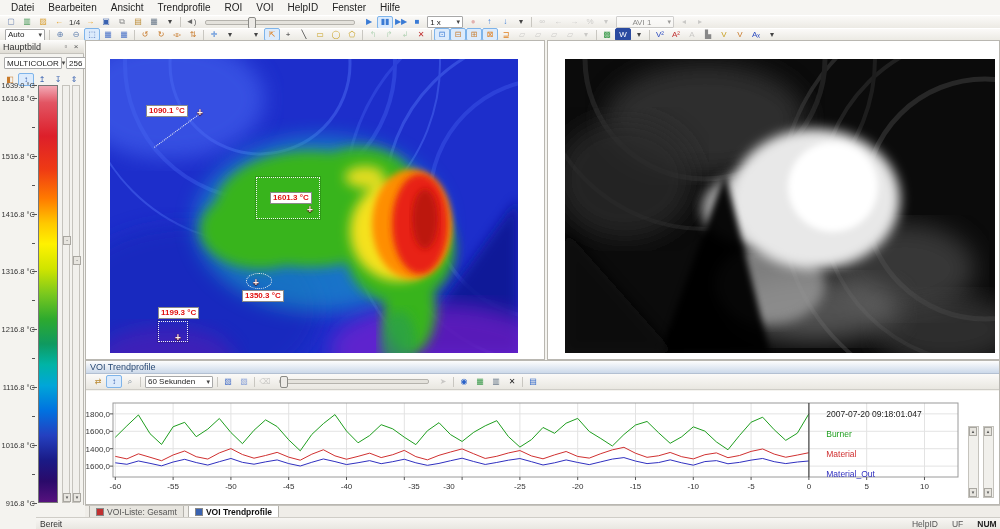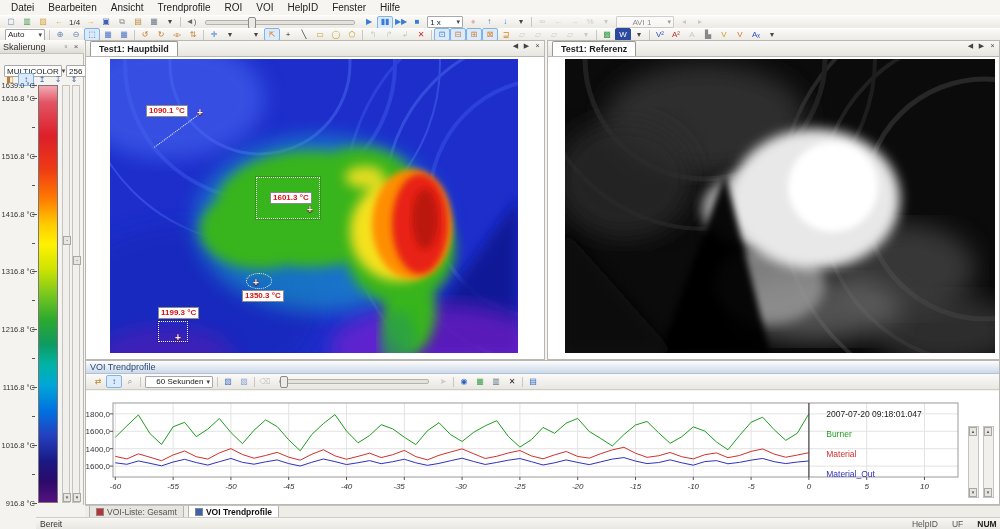--- a/index.html
+++ b/index.html
@@ -17,21 +17,21 @@
            border-top:1px solid #fff;}
   #toolbar1{top:15px;}
   #toolbar2{top:28px;height:12px;}
   .tbtn{min-width:14px;height:11px;display:flex;align-items:center;justify-content:center;
         font-size:8px;line-height:1;border:1px solid transparent;border-radius:2px;margin:0 0px;}
   .tbtn.active{background:#dcebfc;border-color:#7eb4ea;}
   .tbtn.disabled{opacity:.33;}
   .tsep{width:1px;height:10px;background:#c9c7c1;margin:0 2px;}
   .tgap{height:1px;}
   .combo{height:10px;border:1px solid #a8a8a8;background:#fff;font-size:8px;display:flex;
-         align-items:center;padding:0 2px;gap:3px;margin:8px 2px;border-radius:1px;}
+         align-items:center;padding:0 2px;gap:3px;margin:0 2px;border-radius:1px;}
   .combo .arr{color:#444;font-size:7px;}
   .combo.disabled{opacity:.5;}
   .tlabel{font-size:8px;margin:0 2px;color:#333;}
   .tslider{width:148px;height:3px;background:#e4e2dc;border:1px solid #b5b3ad;border-radius:2px;
            position:relative;margin:0 6px;}
   .tslider .thumb{position:absolute;top:-4px;width:6px;height:10px;background:#eceae6;
                   border:1px solid #8a8a86;border-radius:2px;}
 
   
   #skal-panel{left:0;top:40px;width:84px;height:465px;background:#f4f3ef;border-right:1px solid #b9b7b1;box-sizing:border-box;}
@@ -76,21 +76,21 @@
 
   
   #trend-panel{left:85px;top:360px;width:915px;height:145px;background:#f4f3ef;border:1px solid #b9b7b1;box-sizing:border-box;}
   #trend-header{left:0;top:0;width:913px;height:13px;background:linear-gradient(#fdfdfd,#ccd9ea);
                 border-bottom:1px solid #b3c0d2;display:flex;align-items:center;padding:0 4px;box-sizing:border-box;}
   #trend-title{font-size:9px;color:#2a4a74;}
   #trend-toolbar{left:0;top:13px;width:913px;height:16px;background:linear-gradient(#fbfaf8,#e9e7e1);
                  border-bottom:1px solid #cfcdc7;display:flex;align-items:center;padding-left:4px;box-sizing:border-box;}
   #chart-region{left:0;top:30px;width:913px;height:113px;background:#fff;}
   #chart-title{position:absolute;left:27px;top:1px;width:845px;text-align:center;font-size:8.5px;color:#222;}
-  .xtick-label{position:absolute;font-size:8px;color:#333;transform:translateX(-50%);font-style:italic;}
+  .xtick-label{position:absolute;font-size:8px;color:#333;transform:translateX(-50%);}
   .ytick-label{position:absolute;font-size:8px;color:#333;width:36px;text-align:right;transform:translateY(-50%);}
   .legend-item{position:absolute;font-size:8.5px;white-space:nowrap;}
   .chart-scroll{position:absolute;top:35px;height:70px;}
 
   
   #doc-tabs{left:85px;top:505px;width:915px;height:13px;background:#efede8;display:flex;align-items:flex-start;
             border-top:1px solid #c5c3bd;}
   .bottab{height:12px;display:flex;align-items:center;gap:3px;padding:0 6px;font-size:8.5px;color:#555;
           border:1px solid #b5b3ad;border-top:none;background:#e7e5df;border-radius:0 0 2px 2px;margin-left:4px;}
   .bottab.active{background:#fff;color:#111;font-weight:bold;}
@@ -350,21 +350,21 @@
       <div class="tbtn">
         <span style="color: rgb(42, 74, 192);">Aₓ</span>
       </div>
       <div class="tbtn">
         <span style="color: rgb(68, 68, 68);">▾</span>
       </div>
     </div>
 
   <div id="skal-panel" class="abs">
     <div id="skal-header" class="abs">
-      <span id="skal-title">Skalierung</span>
+      <span id="skal-title">Hauptbild</span>
       <span class="winbtn">▫</span>
       <span class="winbtn">×</span>
     </div>
     <div id="skal-combos" class="abs">
       <div class="combo" style="width:52px">
         <span style="flex:1">MULTICOLOR</span>
           <span class="arr">▾</span>
       </div>
       <div class="combo" style="width:24px">
         <span style="flex:1">256</span>
@@ -422,28 +422,20 @@
       <div class="scale-tick" style="top: 434.061px; width: 3px;"></div>
       <div class="scale-tick" style="top: 376.182px; width: 3px;"></div>
       <div class="scale-tick" style="top: 318.303px; width: 3px;"></div>
       <div class="scale-tick" style="top: 260.425px; width: 3px;"></div>
       <div class="scale-tick" style="top: 202.546px; width: 3px;"></div>
       <div class="scale-tick" style="top: 144.667px; width: 3px;"></div>
       <div class="scale-tick" style="top: 86.7884px; width: 3px;"></div>
     </div>
 
   <div id="win-main" class="abs imgwin">
-    <div class="tabrow">
-      <div class="doctab">Test1: Hauptbild</div>
-      <div class="tabnav">
-        <span>◀</span>
-        <span>▶</span>
-        <span>×</span>
-      </div>
-    </div>
     <div class="imgholder" style="left:24px;top:18px;width:408px;height:294px;">
       <svg width="408" height="294" viewBox="0 0 408 294">
         <defs>
           <filter id="b3">
               <feGaussianBlur stdDeviation="3"></feGaussianBlur>
             </filter>
           <filter id="b6">
               <feGaussianBlur stdDeviation="6"></feGaussianBlur>
             </filter>
           <filter id="b10">
@@ -492,28 +484,20 @@
           <div class="cross" style="left: 146px; top: 224px;">+</div>
           <div class="ann-label" style="left: 132px; top: 231px;">1350.3 °C</div>
           <div class="roi-rect" style="left: 48px; top: 262px; width: 28px; height: 19px;"></div>
           <div class="cross" style="left: 68px; top: 279px;">+</div>
           <div class="ann-label" style="left: 48px; top: 248px;">1199.3 °C</div>
         </div>
     </div>
   </div>
 
   <div id="win-ref" class="abs imgwin">
-    <div class="tabrow">
-      <div class="doctab">Test1: Referenz</div>
-      <div class="tabnav">
-        <span>◀</span>
-        <span>▶</span>
-        <span>×</span>
-      </div>
-    </div>
     <div class="imgholder" style="left:17px;top:18px;width:430px;height:294px;">
       <svg width="430" height="294" viewBox="0 0 430 294">
         <defs>
           <filter id="g3">
               <feGaussianBlur stdDeviation="3"></feGaussianBlur>
             </filter>
           <filter id="g6">
               <feGaussianBlur stdDeviation="6"></feGaussianBlur>
             </filter>
           <filter id="g12">
@@ -551,21 +535,21 @@
         <div class="tbtn">
           <span style="color: rgb(184, 134, 44);">⇄</span>
         </div>
         <div class="tbtn active">
           <span style="color: rgb(58, 98, 176);">↕</span>
         </div>
         <div class="tbtn">
           <span style="color: rgb(102, 119, 136);">⌕</span>
         </div>
         <div class="tsep"></div>
-        <div class="combo" style="width: 62px; text-align: right;">
+        <div class="combo" style="width: 62px;">
           <span style="flex: 1 1 0%;">60 Sekunden</span>
           <span class="arr">▾</span>
         </div>
         <div class="tsep"></div>
         <div class="tbtn">
           <span style="color: rgb(74, 114, 200);">▧</span>
         </div>
         <div class="tbtn">
           <span style="color: rgb(138, 162, 216);">▧</span>
         </div>
@@ -649,22 +633,22 @@
           <polyline points="29.311901504787993,46.30117647058823 40.871409028727804,34.89647058823529 52.43091655266761,23.92705882352941 63.99042407660742,42.64470588235294 75.54993160054723,53.440000000000005 87.10943912448703,35.76705882352941 98.66894664842684,31.327058823529413 110.22845417236664,45.691764705882356 121.78796169630645,38.117647058823536 133.34746922024624,27.496470588235294 144.90697674418607,41.51294117647059 156.46648426812587,52.656470588235294 168.0259917920657,39.24941176470588 179.5854993160055,28.889411764705883 191.1450068399453,35.59294117647059 202.7045143638851,48.82588235294117 214.26402188782492,59.79529411764706 225.82352941176472,43.42823529411764 237.38303693570452,32.63294117647059 248.94254445964432,23.578823529411764 260.5020519835841,40.03294117647059 272.06155950752395,51.78588235294117 283.6210670314638,44.56 295.18057455540355,33.67764705882353 306.7400820793434,37.8564705882353 318.29958960328315,46.21411764705882 329.859097127223,53.614117647058826 341.4186046511628,39.771764705882354 352.9781121751026,31.67529411764706 364.5376196990424,43.60235294117647 376.0971272229822,50.480000000000004 387.656634746922,41.33882352941177 399.2161422708618,34.809411764705885 410.7756497948016,29.672941176470587 422.33515731874144,45.51764705882353 433.89466484268127,56.051764705882356 445.45417236662104,48.65176470588235 457.0136798905608,36.4635294117647 468.5731874145007,42.296470588235294 480.13269493844047,32.197647058823534 491.6922024623803,27.40941176470588 503.25170998632007,40.46823529411765 514.8112175102599,47.519999999999996 526.3707250341997,55.00705882352941 537.9302325581396,43.51529411764706 549.4897400820793,34.02588235294118 561.0492476060192,30.456470588235295 572.6087551299589,41.77411764705882 584.1682626538988,52.308235294117644 595.7277701778386,45.77882352941177 607.2872777017783,35.85411764705882 618.8467852257182,40.120000000000005 630.406292749658,50.91529411764706 641.9658002735978,58.75058823529412 653.5253077975375,44.47294117647059 665.0848153214774,31.240000000000002 676.6443228454172,26.19058823529412 688.203830369357,38.72705882352942 699.7633378932968,49.34823529411765 711.3228454172366,42.209411764705884 722.8823529411765,22.79529411764706" fill="none" stroke="#1e9e1e" stroke-width="1"></polyline>
           <polyline points="29.311901504787993,65.36705882352942 40.871409028727804,67.89176470588235 52.43091655266761,62.842352941176465 63.99042407660742,66.23764705882353 75.54993160054723,69.72 87.10943912448703,63.974117647058826 98.66894664842684,59.96941176470588 110.22845417236664,65.71529411764706 121.78796169630645,68.06588235294117 133.34746922024624,61.88470588235294 144.90697674418607,57.61882352941176 156.46648426812587,63.53882352941176 168.0259917920657,67.19529411764705 179.5854993160055,64.4964705882353 191.1450068399453,61.362352941176475 202.7045143638851,66.15058823529412 214.26402188782492,69.19764705882352 225.82352941176472,63.190588235294115 237.38303693570452,58.75058823529412 248.94254445964432,64.84470588235294 260.5020519835841,68.24000000000001 272.06155950752395,65.36705882352942 283.6210670314638,62.14588235294117 295.18057455540355,66.58588235294118 306.7400820793434,63.71294117647059 318.29958960328315,59.36 329.859097127223,65.62823529411764 341.4186046511628,68.84941176470588 352.9781121751026,64.32235294117646 364.5376196990424,61.014117647058825 376.0971272229822,57.88 387.656634746922,62.75529411764706 399.2161422708618,67.45647058823529 410.7756497948016,65.28 422.33515731874144,61.97176470588235 433.89466484268127,59.53411764705882 445.45417236662104,64.93176470588236 457.0136798905608,67.80470588235295 468.5731874145007,63.887058823529415 480.13269493844047,60.49176470588235 491.6922024623803,65.45411764705884 503.25170998632007,67.10823529411765 514.8112175102599,62.66823529411764 526.3707250341997,58.83764705882353 537.9302325581396,56.312941176470595 549.4897400820793,62.23294117647059 561.0492476060192,66.32470588235294 572.6087551299589,64.75764705882352 584.1682626538988,61.44941176470588 595.7277701778386,65.71529411764706 607.2872777017783,67.89176470588235 618.8467852257182,63.71294117647059 630.406292749658,61.88470588235294 641.9658002735978,66.67294117647059 653.5253077975375,64.4964705882353 665.0848153214774,60.40470588235294 676.6443228454172,57.96705882352941 688.203830369357,63.103529411764704 699.7633378932968,66.23764705882353 711.3228454172366,64.06117647058824 722.8823529411765,61.71058823529412" fill="none" stroke="#d03030" stroke-width="1"></polyline>
           <polyline points="29.311901504787993,71.80941176470589 40.871409028727804,73.28941176470587 52.43091655266761,69.98117647058824 63.99042407660742,72.33176470588236 75.54993160054723,74.85647058823528 87.10943912448703,71.02588235294118 98.66894664842684,68.32705882352941 110.22845417236664,71.54823529411765 121.78796169630645,74.0729411764706 133.34746922024624,70.67764705882354 144.90697674418607,67.45647058823529 156.46648426812587,71.37411764705882 168.0259917920657,73.20235294117647 179.5854993160055,70.85176470588235 191.1450068399453,68.9364705882353 202.7045143638851,72.59294117647059 214.26402188782492,75.03058823529412 225.82352941176472,71.2870588235294 237.38303693570452,67.97882352941176 248.94254445964432,70.59058823529412 260.5020519835841,73.55058823529413 272.06155950752395,71.72235294117647 283.6210670314638,69.63294117647058 295.18057455540355,72.68 306.7400820793434,70.67764705882354 318.29958960328315,68.24000000000001 329.859097127223,71.80941176470589 341.4186046511628,74.33411764705883 352.9781121751026,72.41882352941177 364.5376196990424,69.72 376.0971272229822,67.19529411764705 387.656634746922,70.5035294117647 399.2161422708618,73.46352941176471 410.7756497948016,71.46117647058824 422.33515731874144,69.19764705882352 433.89466484268127,67.54352941176471 445.45417236662104,70.67764705882354 457.0136798905608,73.98588235294118 468.5731874145007,71.80941176470589 480.13269493844047,68.9364705882353 491.6922024623803,71.46117647058824 503.25170998632007,73.63764705882352 514.8112175102599,70.85176470588235 526.3707250341997,68.06588235294117 537.9302325581396,66.58588235294118 549.4897400820793,70.06823529411764 561.0492476060192,72.59294117647059 572.6087551299589,71.54823529411765 584.1682626538988,68.84941176470588 595.7277701778386,71.80941176470589 607.2872777017783,74.16 618.8467852257182,70.59058823529412 630.406292749658,69.63294117647058 641.9658002735978,72.76705882352941 653.5253077975375,71.37411764705882 665.0848153214774,69.11058823529412 676.6443228454172,67.45647058823529 688.203830369357,70.67764705882354 699.7633378932968,72.59294117647059 711.3228454172366,71.02588235294118 722.8823529411765,69.98117647058824" fill="none" stroke="#3030c0" stroke-width="1"></polyline>
           <line x1="722.8823529411765" y1="12" x2="722.8823529411765" y2="86" stroke="#444" stroke-width="1.2"></line>
         </svg>
         <span class="xtick-label" style="left: 29.3119px; top: 91px;">-60</span>
         <span class="xtick-label" style="left: 87.1094px; top: 91px;">-55</span>
         <span class="xtick-label" style="left: 144.907px; top: 91px;">-50</span>
         <span class="xtick-label" style="left: 202.705px; top: 91px;">-45</span>
         <span class="xtick-label" style="left: 260.502px; top: 91px;">-40</span>
-        <span class="xtick-label" style="left: 313px; top: 91px;">-35</span>
-        <span class="xtick-label" style="left: 375px; top: 91px;">-30</span>
+        <span class="xtick-label" style="left: 328px; top: 91px;">-35</span>
+        <span class="xtick-label" style="left: 363px; top: 91px;">-30</span>
         <span class="xtick-label" style="left: 433.895px; top: 91px;">-25</span>
         <span class="xtick-label" style="left: 491.692px; top: 91px;">-20</span>
         <span class="xtick-label" style="left: 549.49px; top: 91px;">-15</span>
         <span class="xtick-label" style="left: 607.287px; top: 91px;">-10</span>
         <span class="xtick-label" style="left: 665.085px; top: 91px;">-5</span>
         <span class="xtick-label" style="left: 722.882px; top: 91px;">0</span>
         <span class="xtick-label" style="left: 780.68px; top: 91px;">5</span>
         <span class="xtick-label" style="left: 838.477px; top: 91px;">10</span>
         <span class="ytick-label" style="left: -12px; top: 75.1176px;">1600,0</span>
         <span class="ytick-label" style="left: -12px; top: 57.7059px;">1400,0</span>

